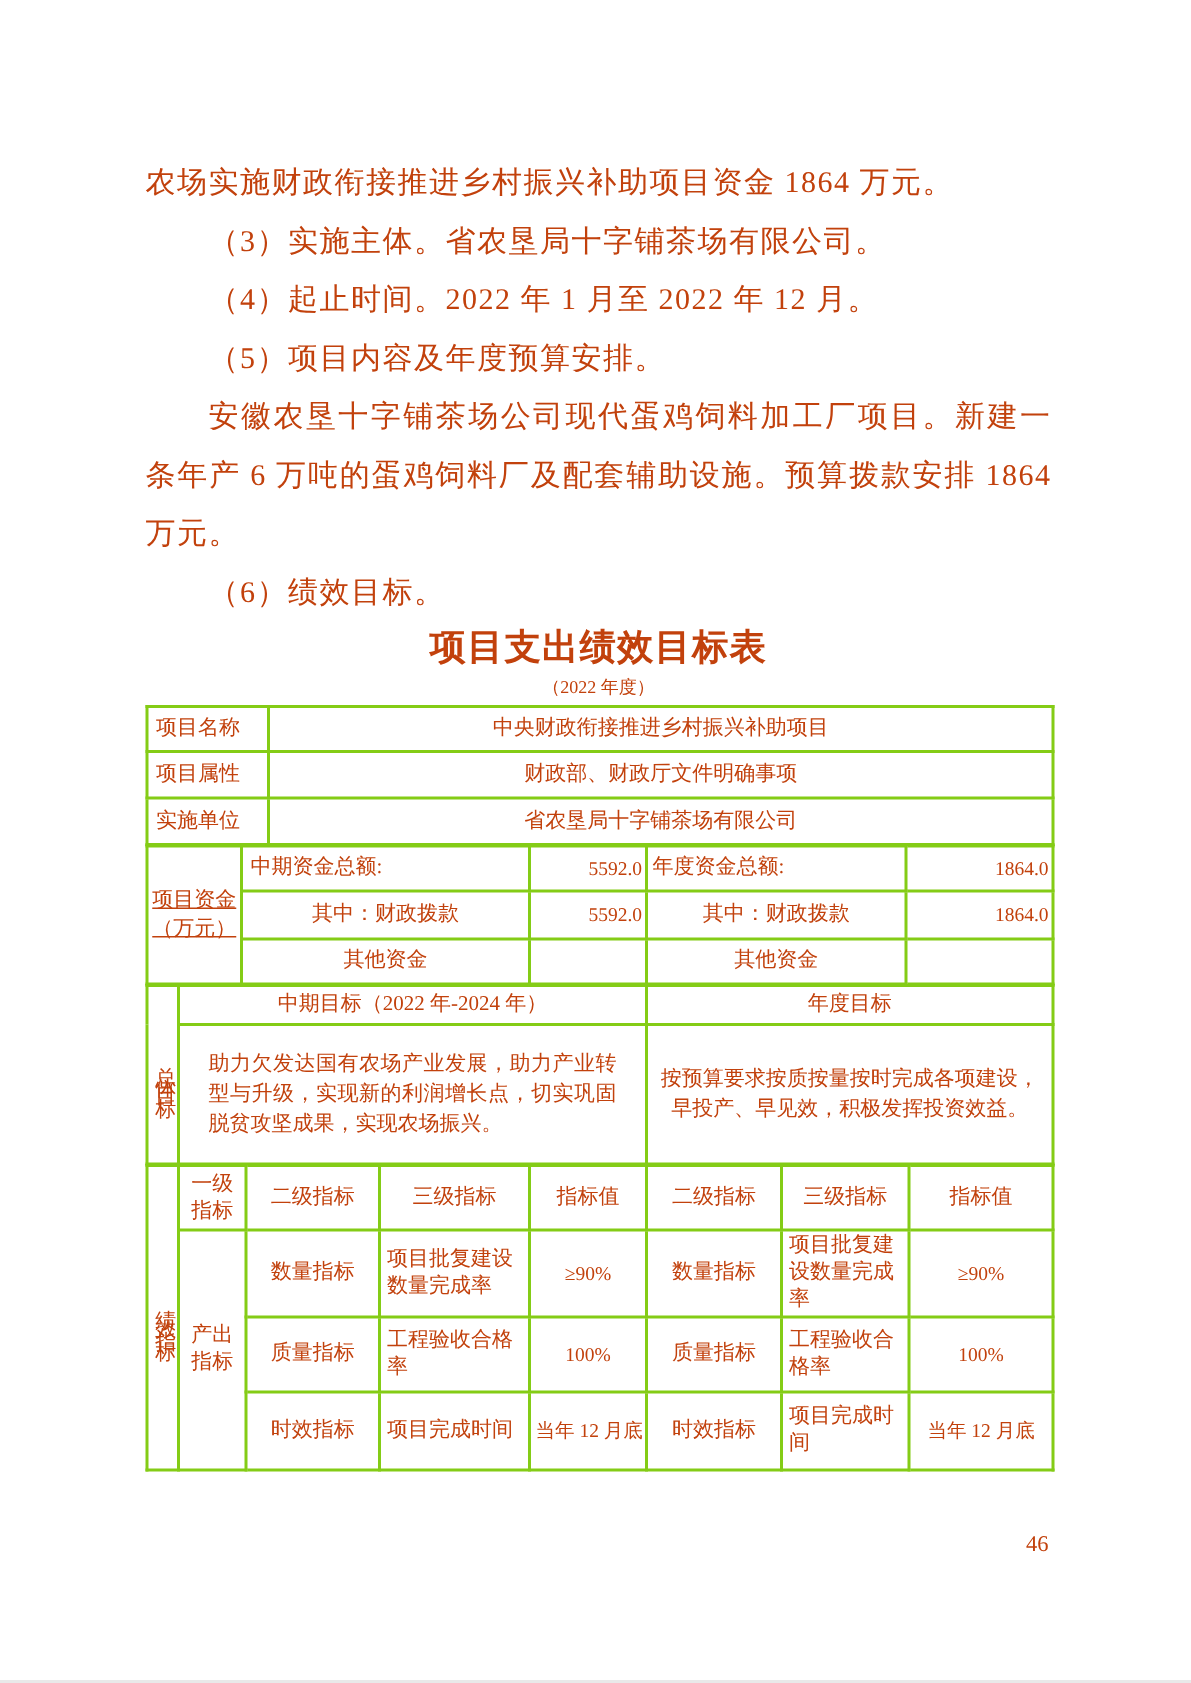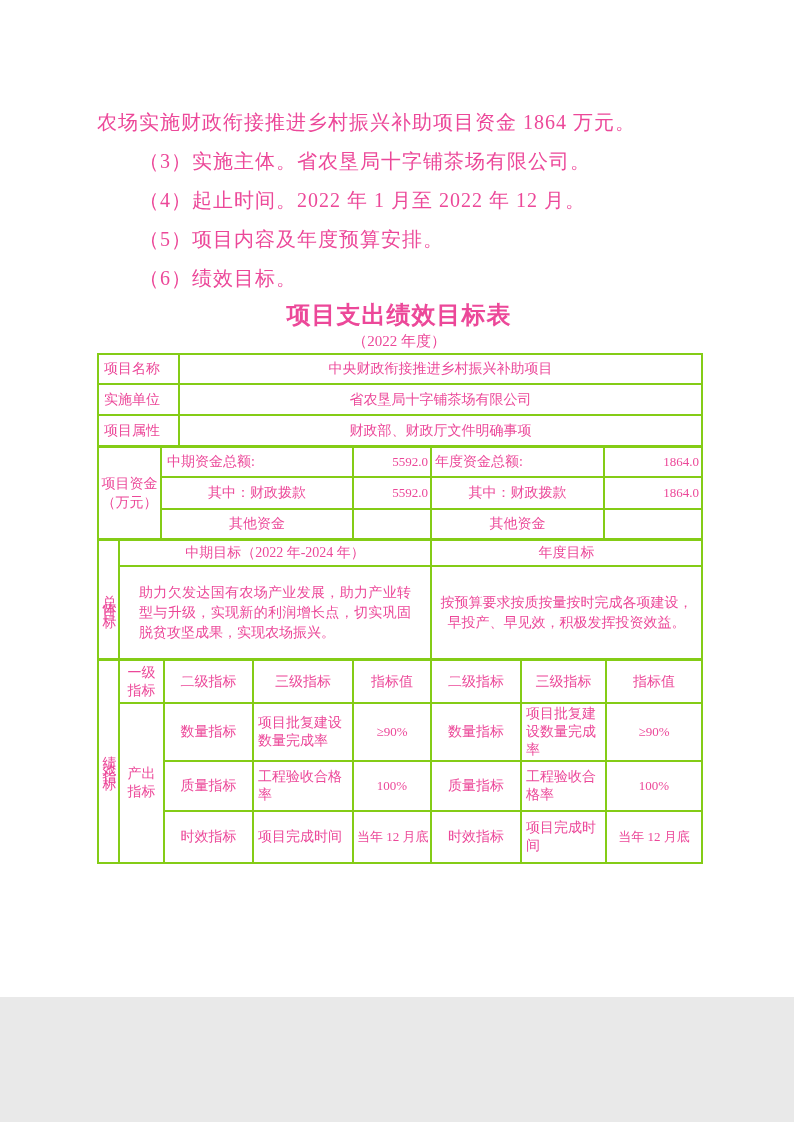--- a/index.html
+++ b/index.html
@@ -1,22 +1,22 @@
 <!DOCTYPE html>
 <html><head>
 <meta charset="utf-8">
 <style>
   * { margin: 0; padding: 0; box-sizing: border-box; }
   html, body { background: #e9e9e9; }
   .page {
     position: relative;
-    width: 794px; height: 997px;
+    width: 794px; height: 1120px;
     background: #ffffff;
     font-family: "Liberation Serif", serif;
-    color: #ec4899;
+    color: #c2410c;
     margin: 0 auto;
     overflow: hidden;
   }
   .content { position: absolute; left: 97px; top: 103px; width: 604px; }
 
   .para {
     font-size: 20px;
     line-height: 39px;
     letter-spacing: 1px;
     text-align: justify;
@@ -27,21 +27,21 @@
     margin-top: 3px;
     text-align: center;
     font-family: "Liberation Sans", sans-serif;
     font-weight: bold;
     font-size: 24px;
     line-height: 28px;
     letter-spacing: 1px;
   }
   .tbl-subtitle {
     text-align: center;
-    font-size: 15px;
+    font-size: 12px;
     line-height: 24px;
   }
 
   table {
     border-collapse: collapse;
     table-layout: fixed;
     width: 604px;
     font-size: 14px;
     line-height: 18px;
   }
@@ -61,62 +61,63 @@
   .l3   { text-align: left; padding-left: 4px; }
 
   .vert { text-align: center; padding: 0; }
   .vert span {
     display: inline-block;
     writing-mode: vertical-lr;
     text-orientation: upright;
     letter-spacing: 7px;
     line-height: 20px;
   }
-  .fund-lbl { text-align: center; padding: 0; line-height: 19px; }
+  .fund-lbl { text-align: center; padding: 0; line-height: 19px; text-decoration: underline; }
   .goal-mid  { text-align: justify; padding: 2px 19px; line-height: 20px; }
   .goal-year { text-align: center;  padding: 2px 4px; line-height: 20px; }
 
   .page-num {
     position: absolute;
     top: 1022px; right: 95px;
     font-size: 15px;
   }
 </style>
 </head>
 <body>
 
 <div class="page">
   <div class="content">
 
     <p class="para">农场实施财政衔接推进乡村振兴补助项目资金 1864 万元。</p>
     <p class="para ind">（3）实施主体。省农垦局十字铺茶场有限公司。</p>
     <p class="para ind">（4）起止时间。2022 年 1 月至 2022 年 12 月。</p>
     <p class="para ind">（5）项目内容及年度预算安排。</p>
+    <p class="para ind">安徽农垦十字铺茶场公司现代蛋鸡饲料加工厂项目。新建一条年产 6 万吨的蛋鸡饲料厂及配套辅助设施。预算拨款安排 1864 万元。</p>
     <p class="para ind">（6）绩效目标。</p>
 
     <div class="tbl-title">项目支出绩效目标表</div>
     <div class="tbl-subtitle">（2022 年度）</div>
 
     <table>
       <colgroup>
           <col style="width:81px">
           <col style="width:523px">
         </colgroup>
       <tbody>
           <tr style="height:30px">
         <td class="left">项目名称</td>
         <td class="ctr">中央财政衔接推进乡村振兴补助项目</td>
       </tr>
       <tr style="height:31px">
+        <td class="left">项目属性</td>
+        <td class="ctr">财政部、财政厅文件明确事项</td>
+      </tr>
+      <tr style="height:31px">
         <td class="left">实施单位</td>
         <td class="ctr">省农垦局十字铺茶场有限公司</td>
-      </tr>
-      <tr style="height:31px">
-        <td class="left">项目属性</td>
-        <td class="ctr">财政部、财政厅文件明确事项</td>
       </tr>
     </tbody>
       </table>
 
     <table class="stack">
       <colgroup>
         <col style="width:63px">
           <col style="width:192px">
           <col style="width:78px">
         <col style="width:173px">

